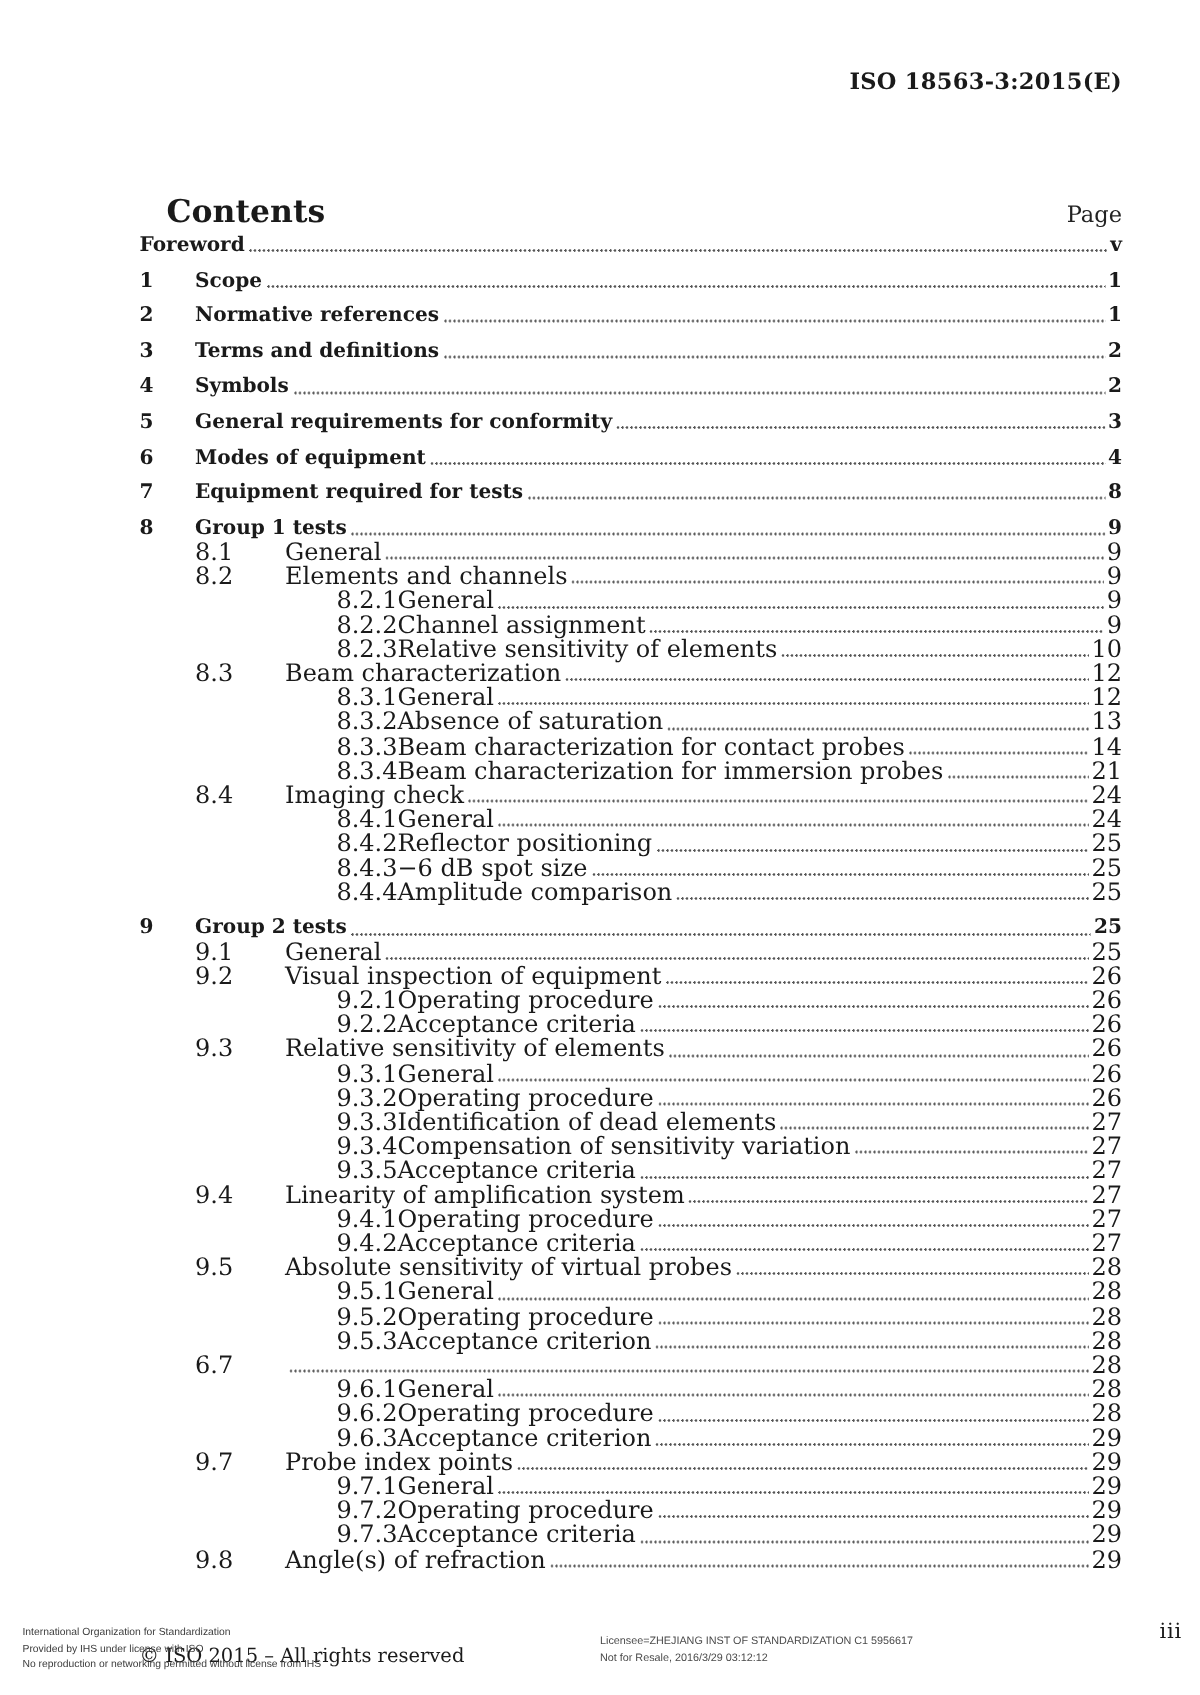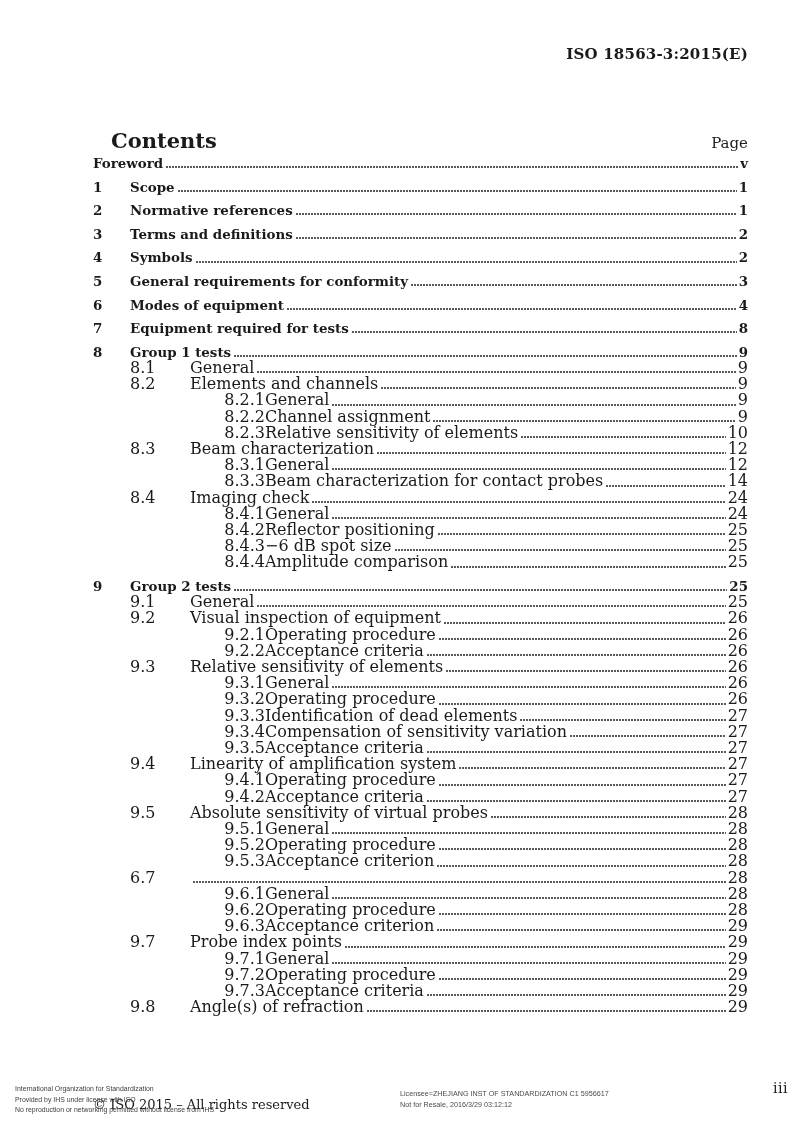--- a/index.html
+++ b/index.html
@@ -160,24 +160,36 @@
       <span class="leader"></span>
       <span class="pg">12</span>
     </div>
     <div class="row l3">
       <span class="num">8.3.1</span>
       <span class="title">General</span>
       <span class="leader"></span>
       <span class="pg">12</span>
     </div>
     <div class="row l3">
+      <span class="num">8.3.2</span>
+      <span class="title">Absence of saturation</span>
+      <span class="leader"></span>
+      <span class="pg">13</span>
+    </div>
+    <div class="row l3">
       <span class="num">8.3.3</span>
       <span class="title">Beam characterization for contact probes</span>
       <span class="leader"></span>
       <span class="pg">14</span>
+    </div>
+    <div class="row l3">
+      <span class="num">8.3.4</span>
+      <span class="title">Beam characterization for immersion probes</span>
+      <span class="leader"></span>
+      <span class="pg">21</span>
     </div>
     <div class="row l2">
       <span class="num">8.4</span>
       <span class="title">Imaging check</span>
       <span class="leader"></span>
       <span class="pg">24</span>
     </div>
     <div class="row l3">
       <span class="num">8.4.1</span>
       <span class="title">General</span>

